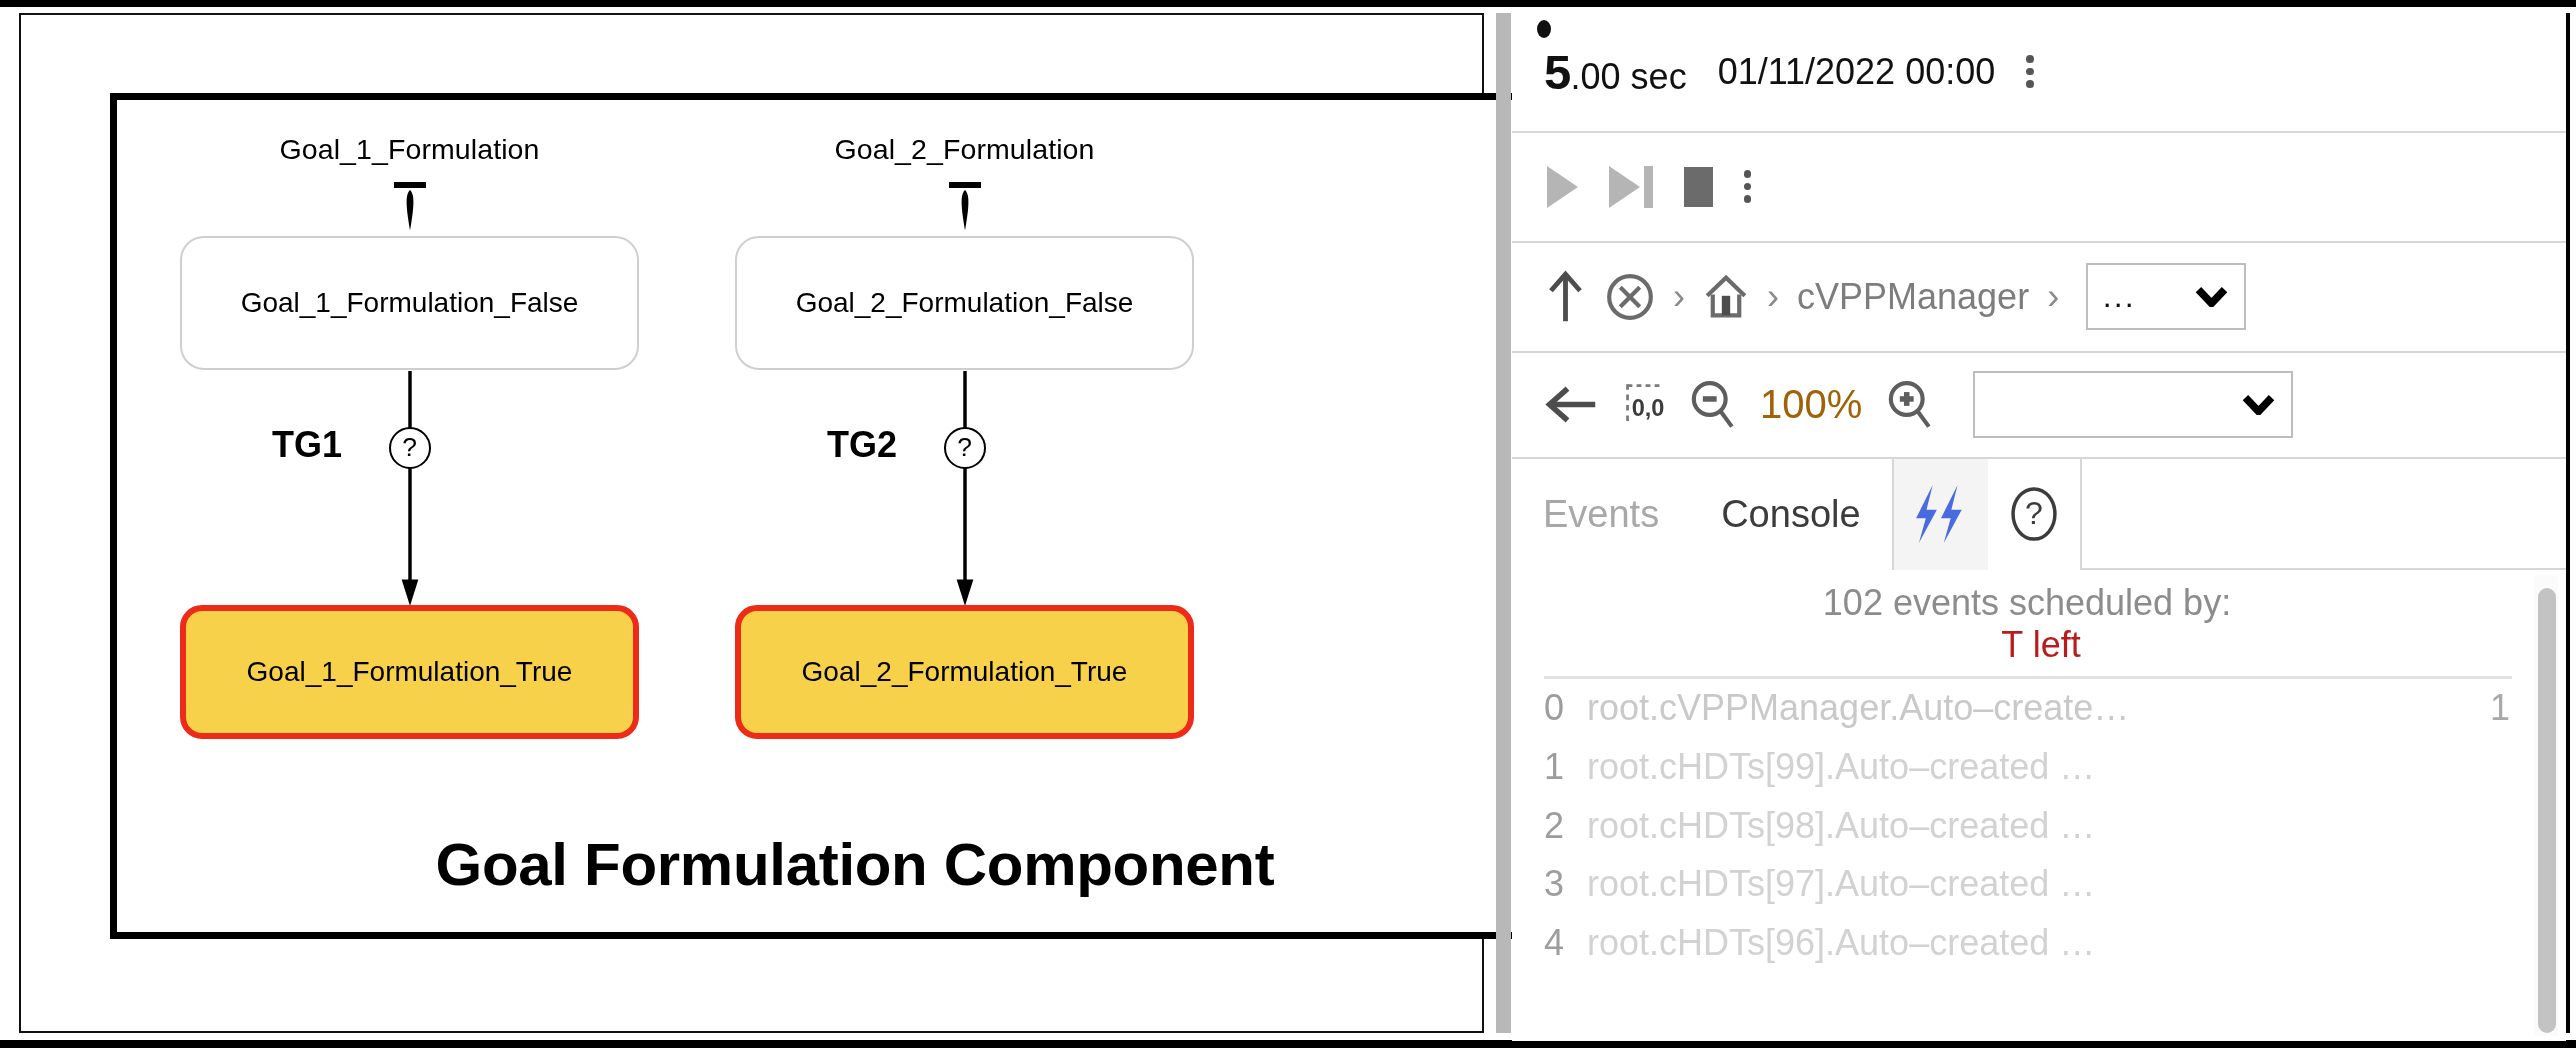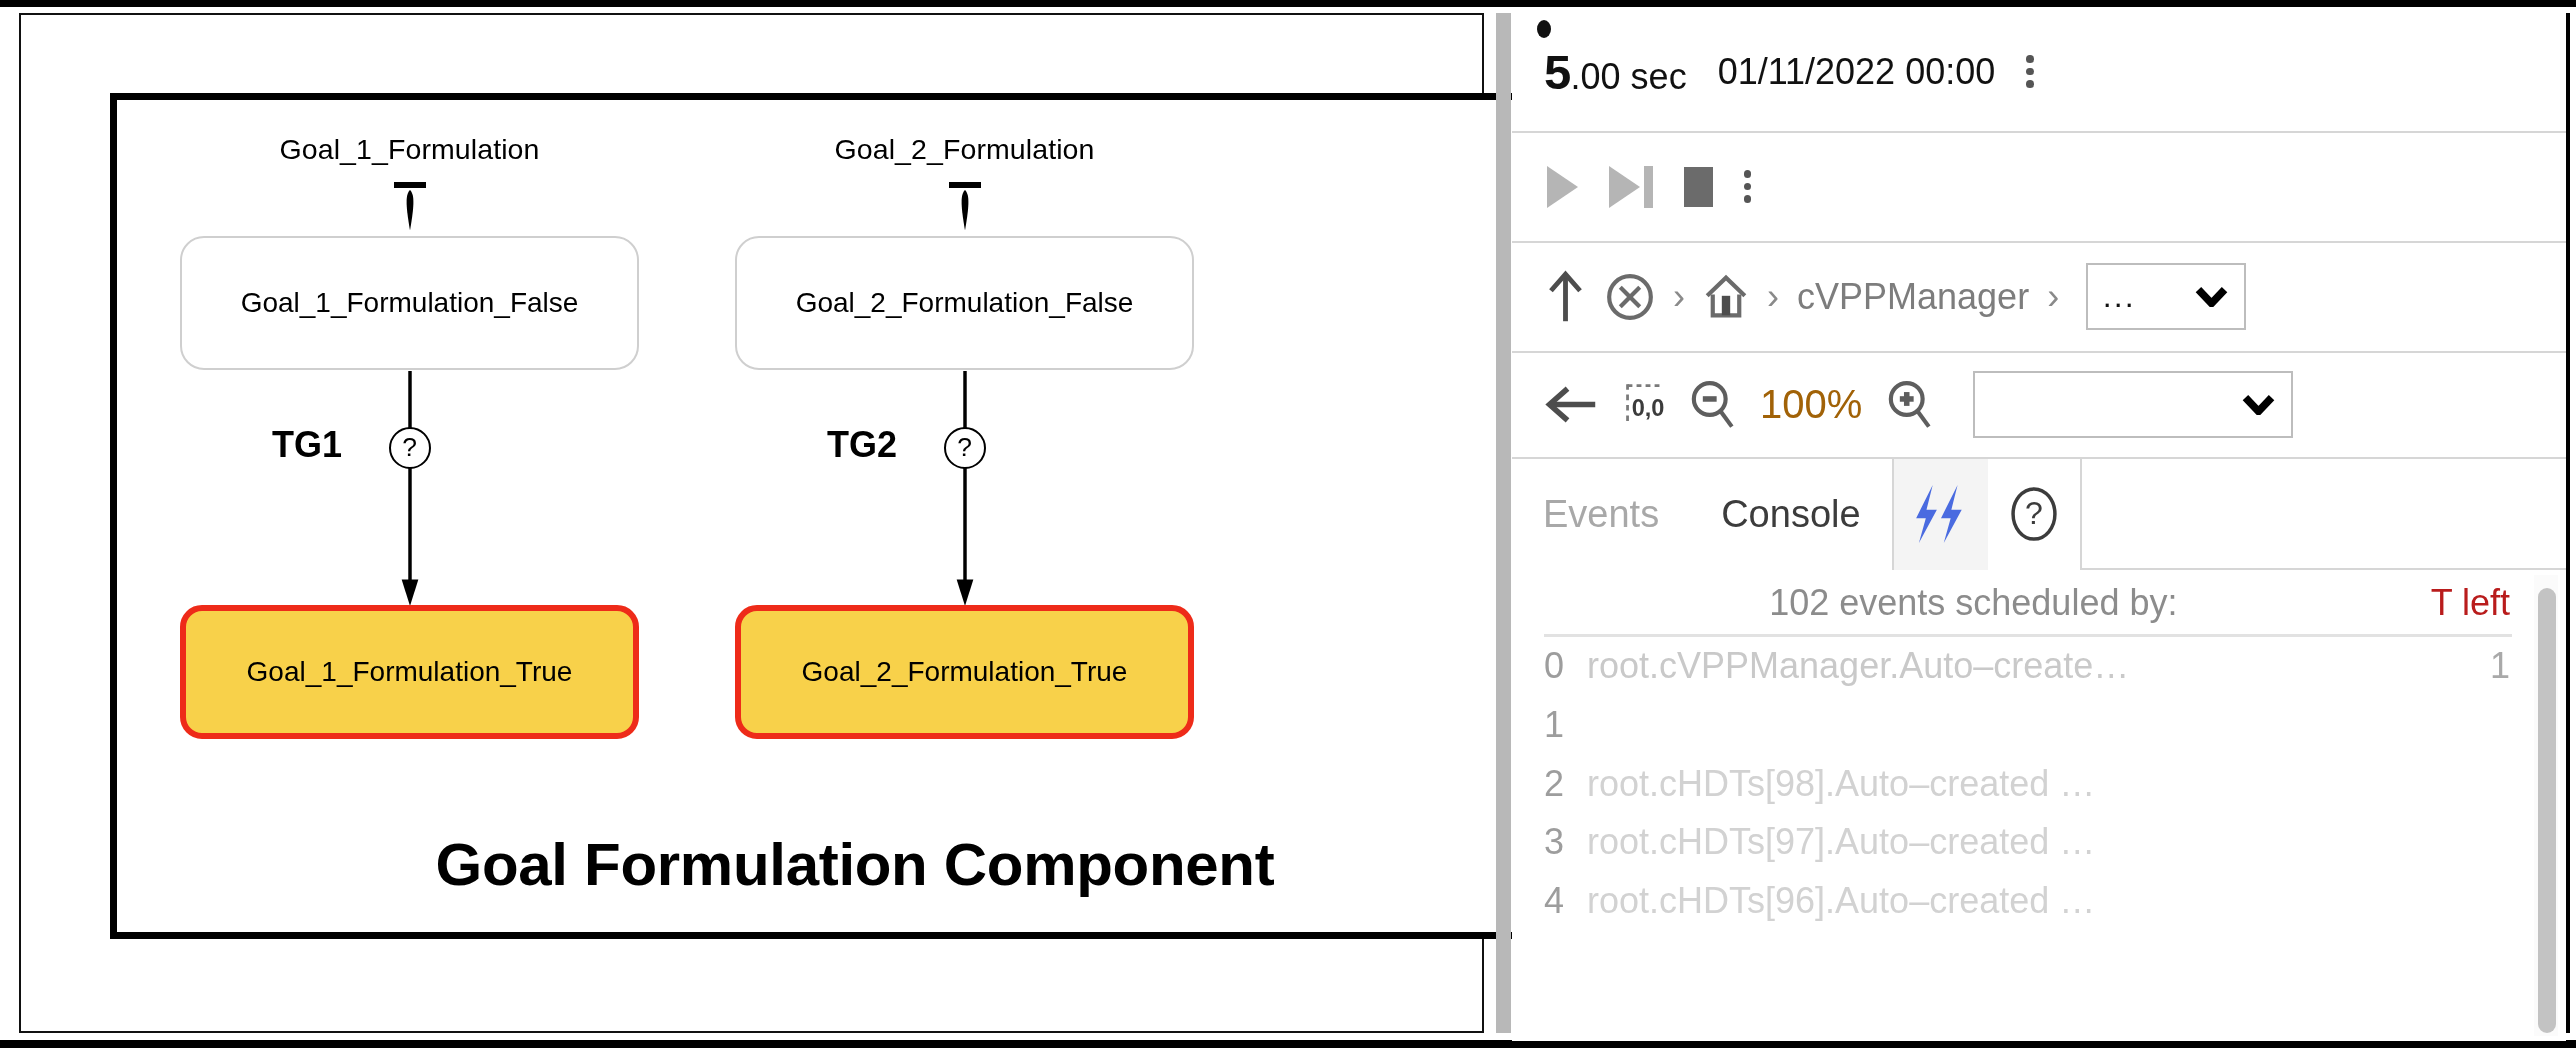--- a/index.html
+++ b/index.html
@@ -101,21 +101,21 @@
        font-size:38px;box-sizing:border-box;border-right:2.1px solid #d6d6d6;}
   .tab.active{color:#3c3c3c;background:#fff;}
   .tab.inactive{color:#a8a8a8;border-right:none;}
   .tab.icon-tab{background:#f4f4f4;padding:0 18px;border-right:none;}
   .tab.help-tab{background:#fff;padding:0 18px;border-right:2.1px solid #d6d6d6;}
   .tab-filler{flex:1;border-bottom:2.1px solid #d6d6d6;}
 
   
   #events-area{position:relative;height:calc(1020px - 118px - 108px - 108px - 104px - 111px);
                background:#fff;}
-  #events-header{display:flex;align-items:center;padding:12.5px 56px 9.7px 32px;}
+  #events-header{display:flex;align-items:center;padding:12.5px 56px 9.7px 32px;flex-direction:column;}
   #ev-head-title{flex:1;text-align:center;font-size:36px;color:#8c8c8c;white-space:nowrap;}
   #ev-head-tleft{font-size:36px;color:#b91c1c;white-space:nowrap;padding-left:28px;}
   #ev-head-rule{height:2.8px;background:#e2e2e2;margin:0 54px 0 32px;}
   .ev-row{display:flex;align-items:center;padding:8.4px 56px 8.4px 32px;}
   .ev-idx{width:43px;font-size:36px;color:#9d9d9d;text-align:left;}
   .ev-name{flex:1;font-size:36px;color:#d2d2d2;white-space:nowrap;overflow:hidden;}
   .ev-tleft{font-size:36px;color:#b9b9b9;width:42px;text-align:right;}
   .ev-row.first .ev-name{color:#c9c9c9;}
   .ev-row.first .ev-tleft{color:#a9a9a9;}
   #ev-scroll-track{position:absolute;right:8.4px;top:5.6px;width:24px;bottom:4.2px;background:#fbfbfb;}
@@ -328,20 +328,21 @@
       </div>
       <div id="ev-head-rule"></div>
 
       <div class="ev-row first">
         <span class="ev-idx">0</span>
         <span class="ev-name">root.cVPPManager.Auto–create…</span>
         <span class="ev-tleft">1</span>
       </div>
       <div class="ev-row">
         <span class="ev-idx">1</span>
+        <span class="ev-name">root.cHDTs[99].Auto–created …</span>
         <span class="ev-tleft"></span>
       </div>
       <div class="ev-row">
         <span class="ev-idx">2</span>
         <span class="ev-name">root.cHDTs[98].Auto–created …</span>
         <span class="ev-tleft"></span>
       </div>
       <div class="ev-row">
         <span class="ev-idx">3</span>
         <span class="ev-name">root.cHDTs[97].Auto–created …</span>

